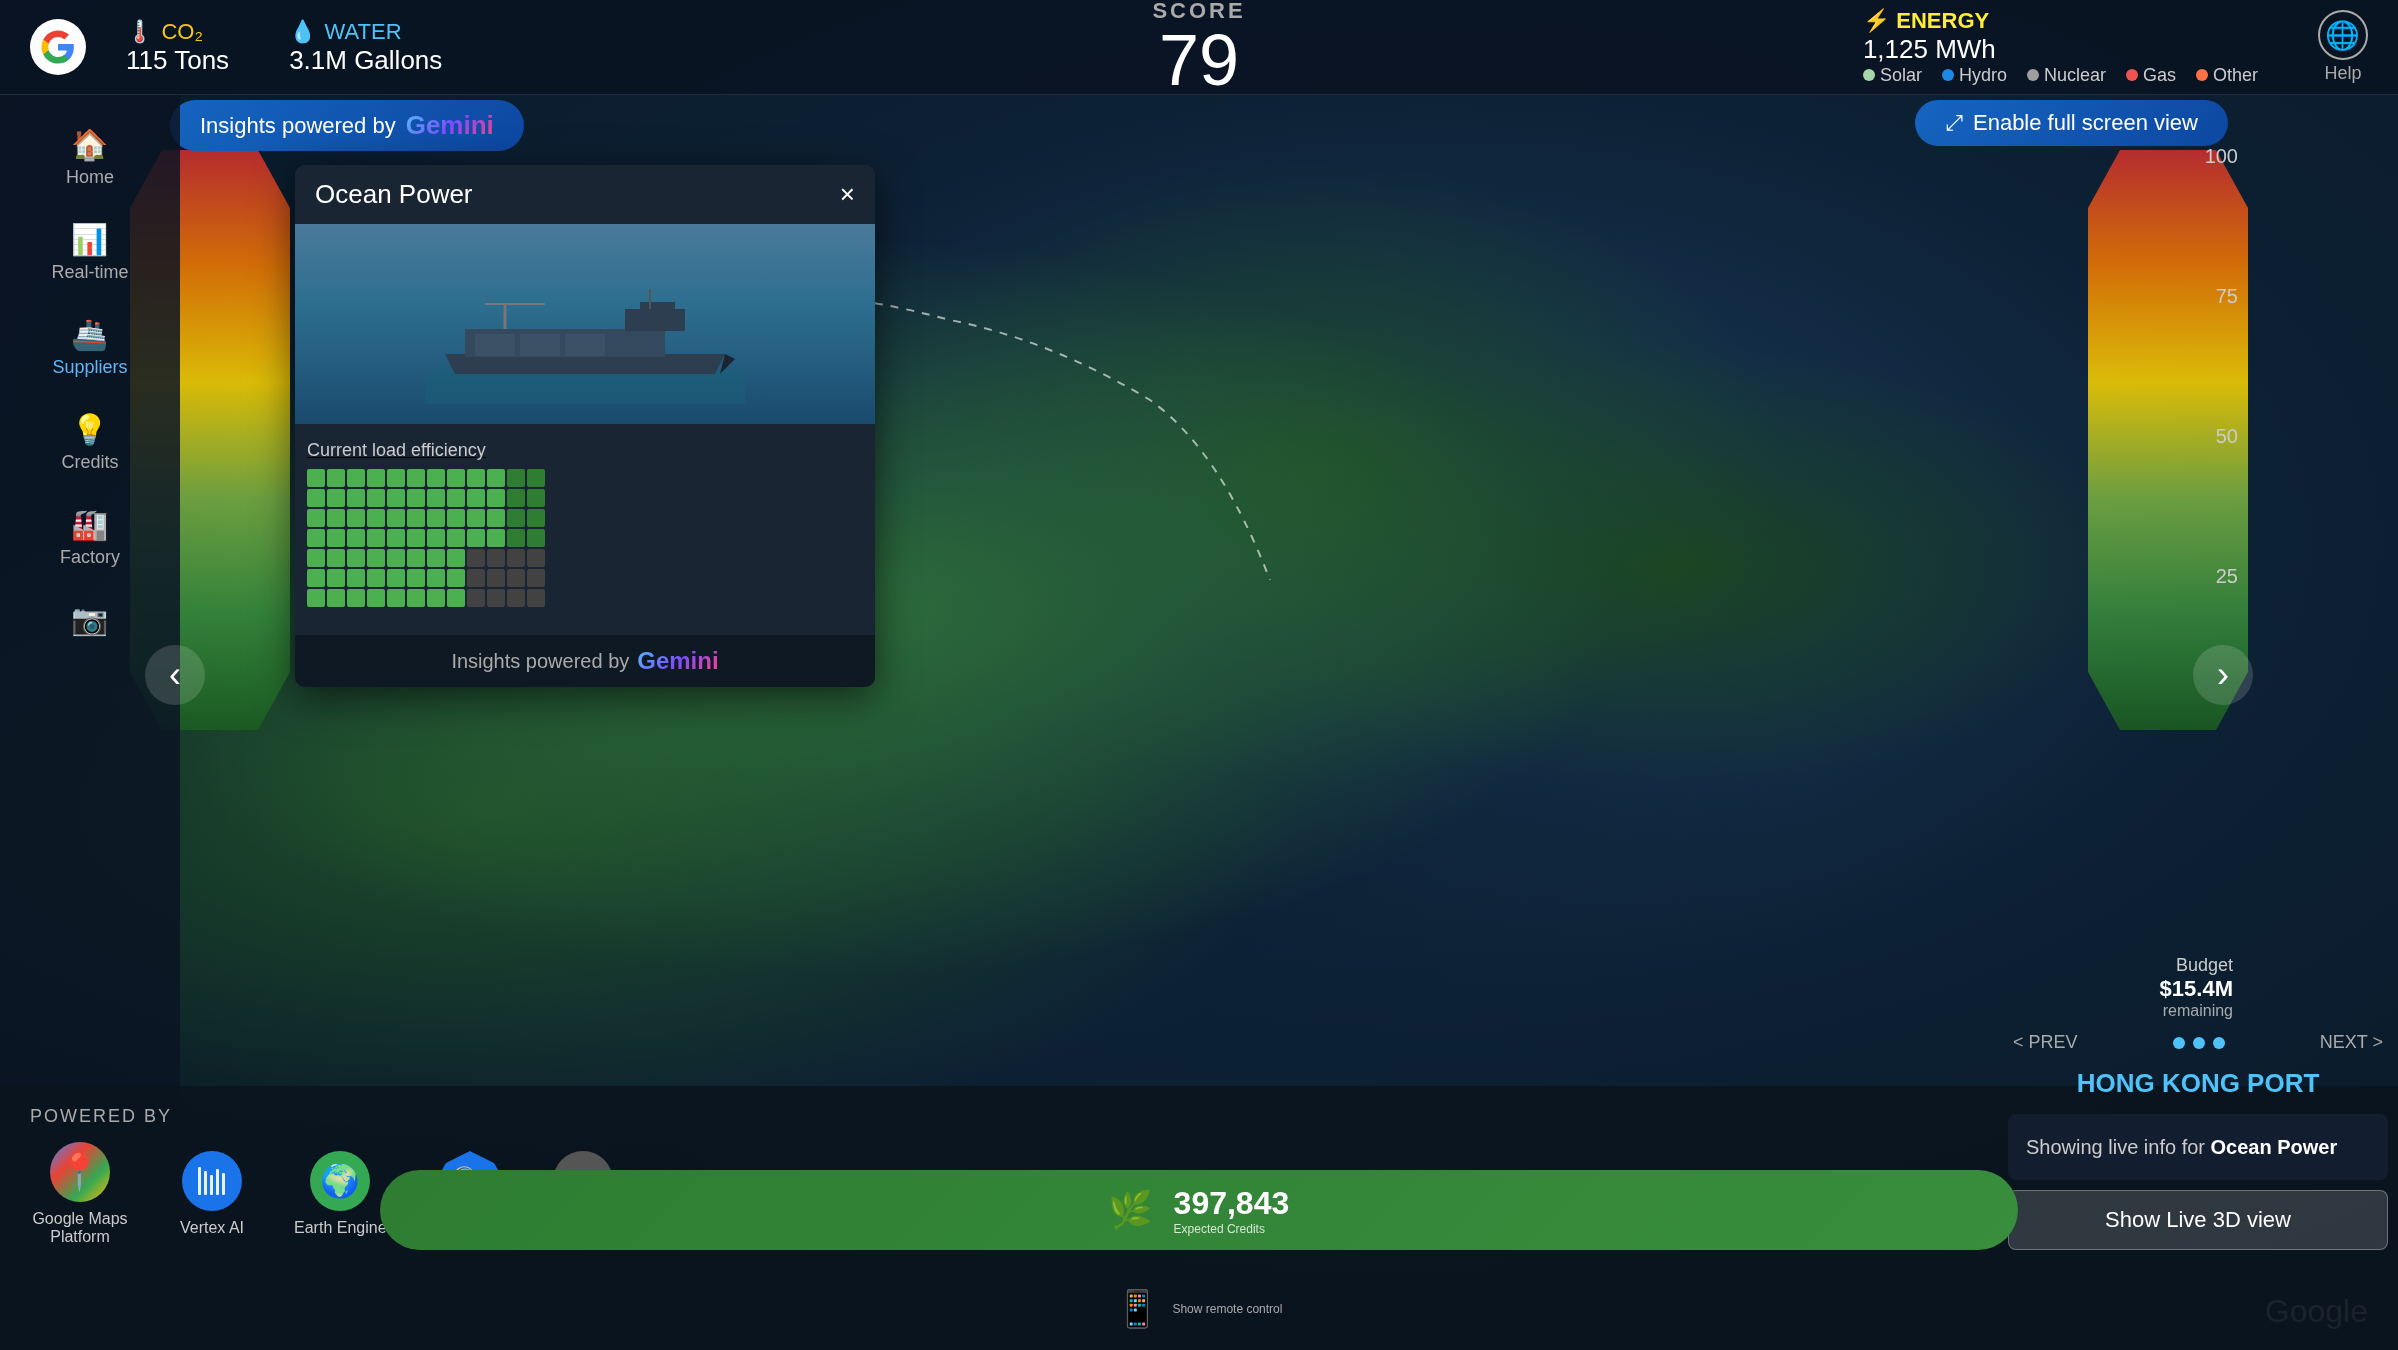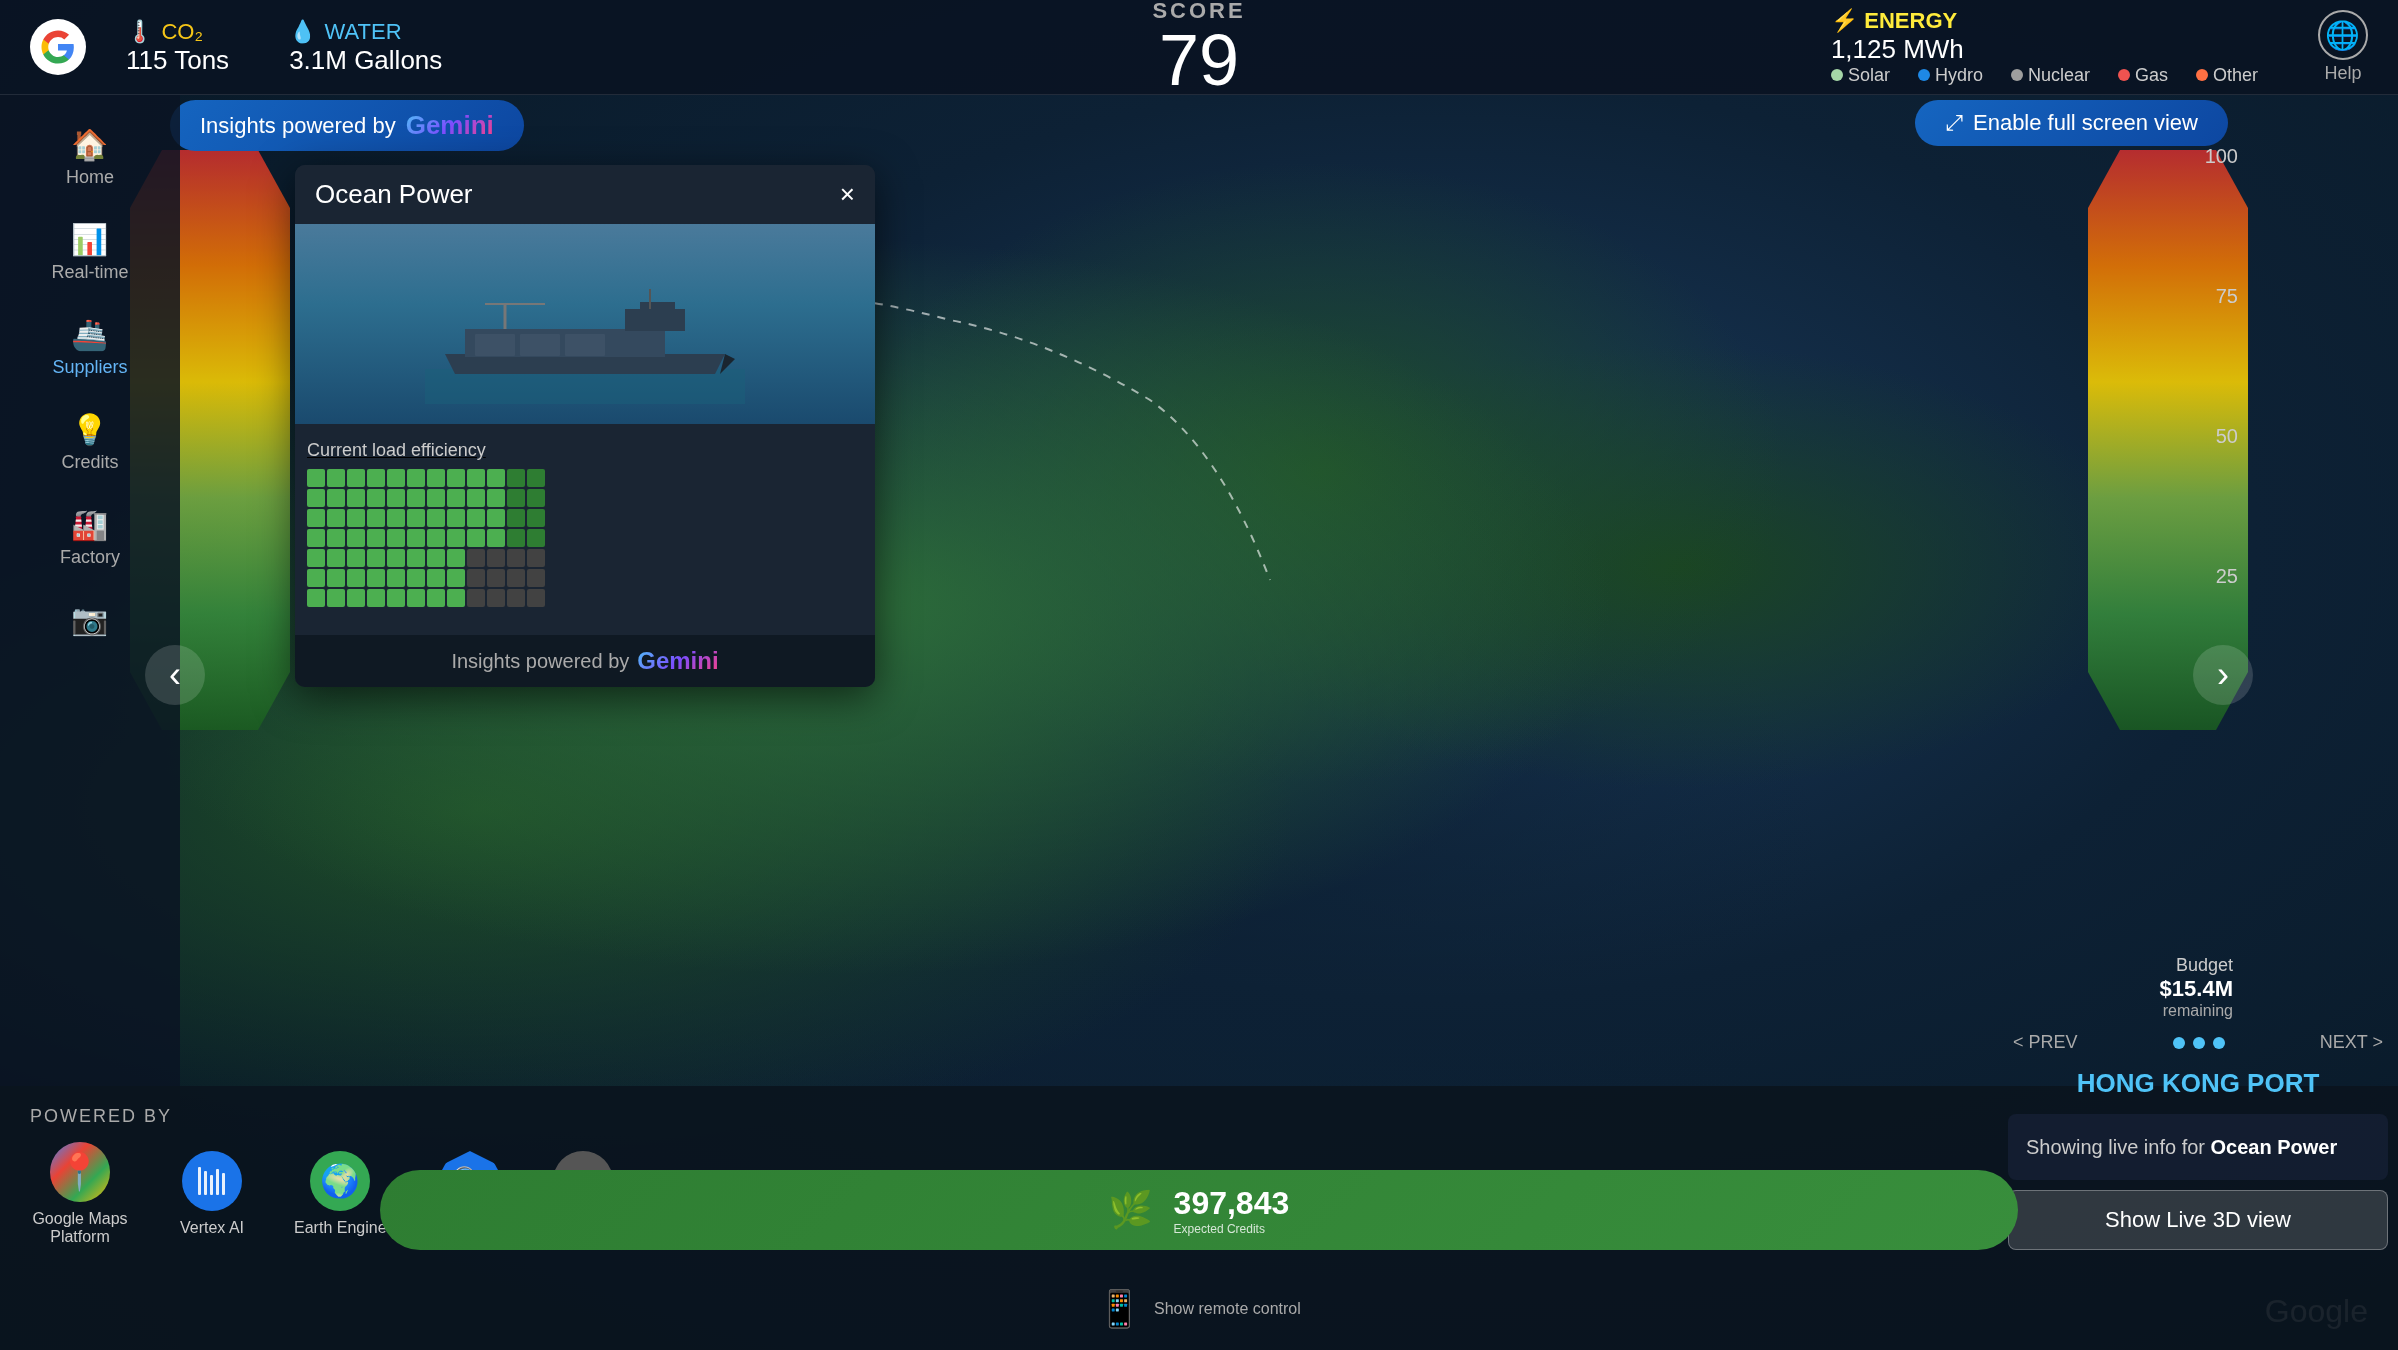--- a/index.html
+++ b/index.html
@@ -129,21 +129,21 @@
       align-items: center;
       gap: 6px;
     }
     .energy-value {
       font-size: 26px;
       color: #fff;
     }
 
     .energy-legend {
       display: flex;
-      gap: 28px;
+      gap: 20px;
       align-items: center;
       font-size: 18px;
       color: #ccc;
     }
     .legend-dot {
       width: 12px;
       height: 12px;
       border-radius: 50%;
       display: inline-block;
       margin-right: 5px;
@@ -479,21 +479,21 @@
       bottom: 20px;
       left: 50%;
       transform: translateX(-50%);
       display: flex;
       align-items: center;
       gap: 12px;
       z-index: 60;
       cursor: pointer;
     }
     .remote-icon { font-size: 36px; }
-    .remote-text { font-size: 16px; color: #aaa; }
+    .remote-text { font-size: 12px; color: #aaa; }
 
     
     .right-panel {
       position: absolute;
       bottom: 100px;
       right: 10px;
       width: 380px;
       z-index: 60;
     }
     .port-nav {

